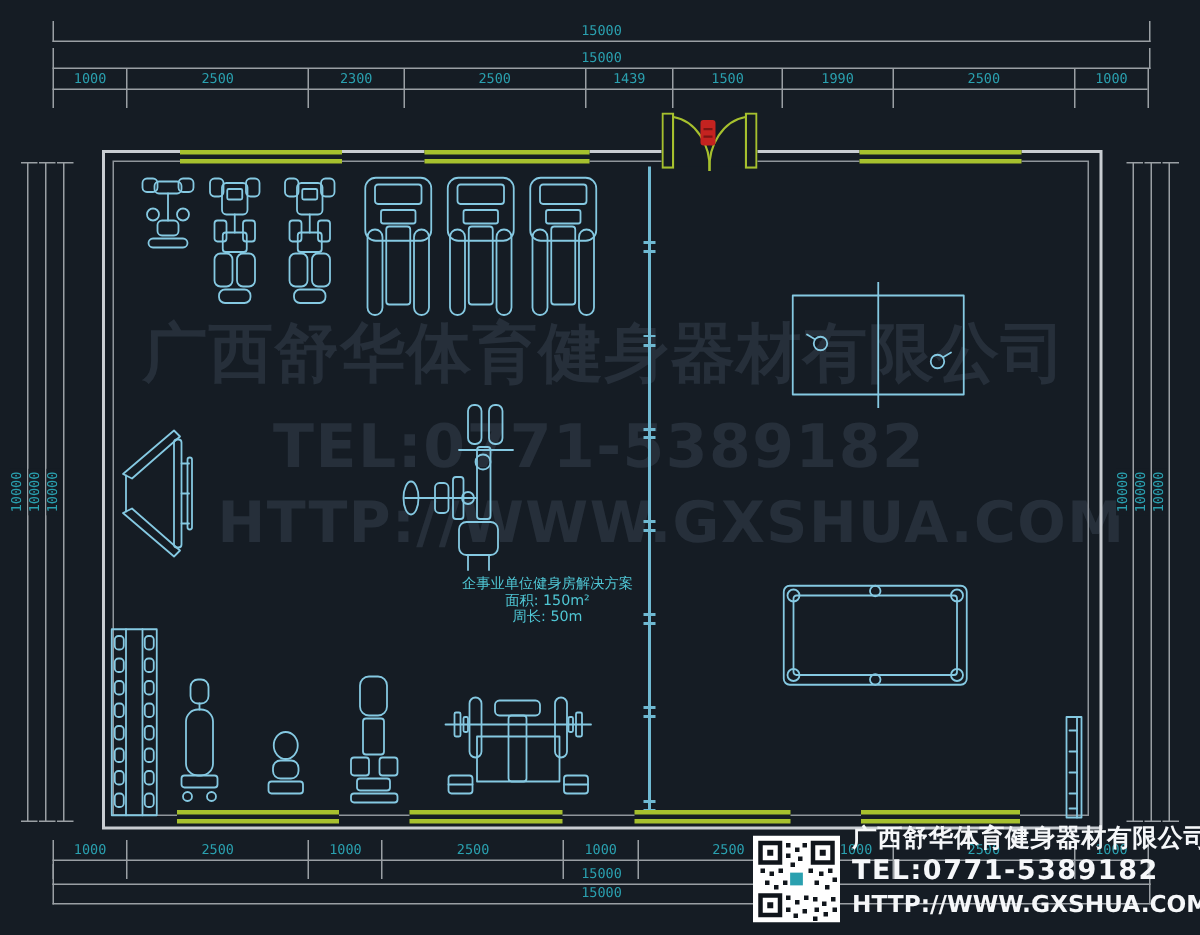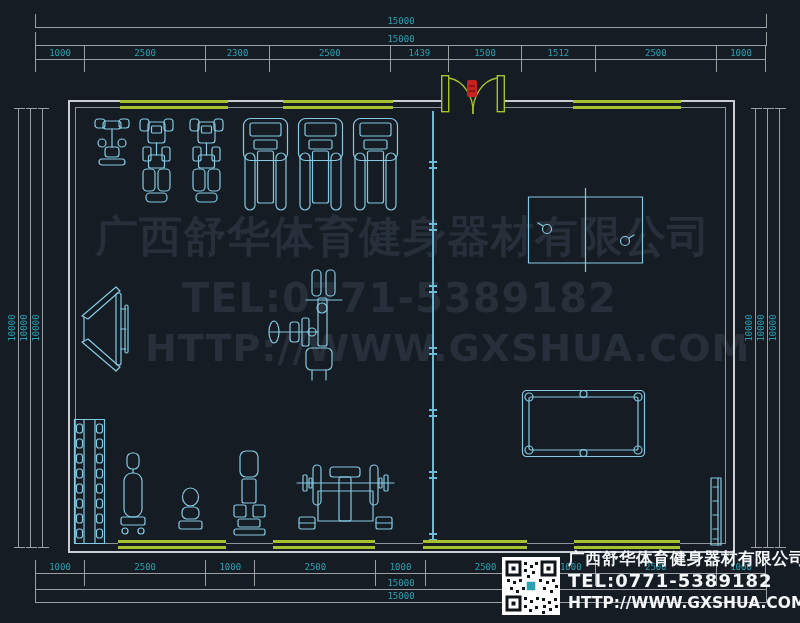--- a/index.html
+++ b/index.html
@@ -88,21 +88,21 @@
       <div class="dimseg" style="flex: 2500 2500 0px;">
         <span class="dimlabel">2500</span>
       </div>
       <div class="dimseg" style="flex: 1188 1188 0px;">
         <span class="dimlabel">1439</span>
       </div>
       <div class="dimseg" style="flex: 1500 1500 0px;">
         <span class="dimlabel">1500</span>
       </div>
       <div class="dimseg" style="flex: 1512 1512 0px;">
-        <span class="dimlabel">1512</span>
+        <span class="dimlabel">1990</span>
       </div>
       <div class="dimseg" style="flex: 2500 2500 0px;">
         <span class="dimlabel">2500</span>
       </div>
       <div class="dimseg" style="flex: 1000 1000 0px;">
         <span class="dimlabel">1000</span>
       </div>
     </div>
 
   <div class="dimrow" style="left:35px;top:560px;width:730px">
@@ -358,20 +358,25 @@
   <svg class="eq" style="left:710px;top:477px" width="13" height="69" viewBox="0 0 13 69">
     <rect x="1" y="1" width="10" height="67"></rect>
     <line x1="8" y1="1" x2="8" y2="68"></line>
     <line x1="3" y1="10" x2="8" y2="10"></line>
       <line x1="3" y1="24" x2="8" y2="24"></line>
     <line x1="3" y1="38" x2="8" y2="38"></line>
       <line x1="3" y1="52" x2="8" y2="52"></line>
     <line x1="3" y1="62" x2="8" y2="62"></line>
   </svg>
 
+  <div class="floor-label" style="left:295px;top:384px;width:140px">
+    <div>企事业单位健身房解决方案</div>
+    <div>面积: 150m²</div>
+    <div>周长: 50m</div>
+  </div>
 
   <div class="legend" style="left:502px;top:548px">
     <svg class="qr" width="58" height="58" viewBox="0 0 58 58">
       <rect width="58" height="58" fill="#ffffff"></rect>
       <g fill="#10151b">
         <rect x="5" y="5" width="13" height="13" fill="none" stroke="#10151b" stroke-width="3"></rect>
         <rect x="9.5" y="9.5" width="4" height="4"></rect>
         <rect x="40" y="5" width="13" height="13" fill="none" stroke="#10151b" stroke-width="3"></rect>
         <rect x="44.5" y="9.5" width="4" height="4"></rect>
         <rect x="5" y="40" width="13" height="13" fill="none" stroke="#10151b" stroke-width="3"></rect>

